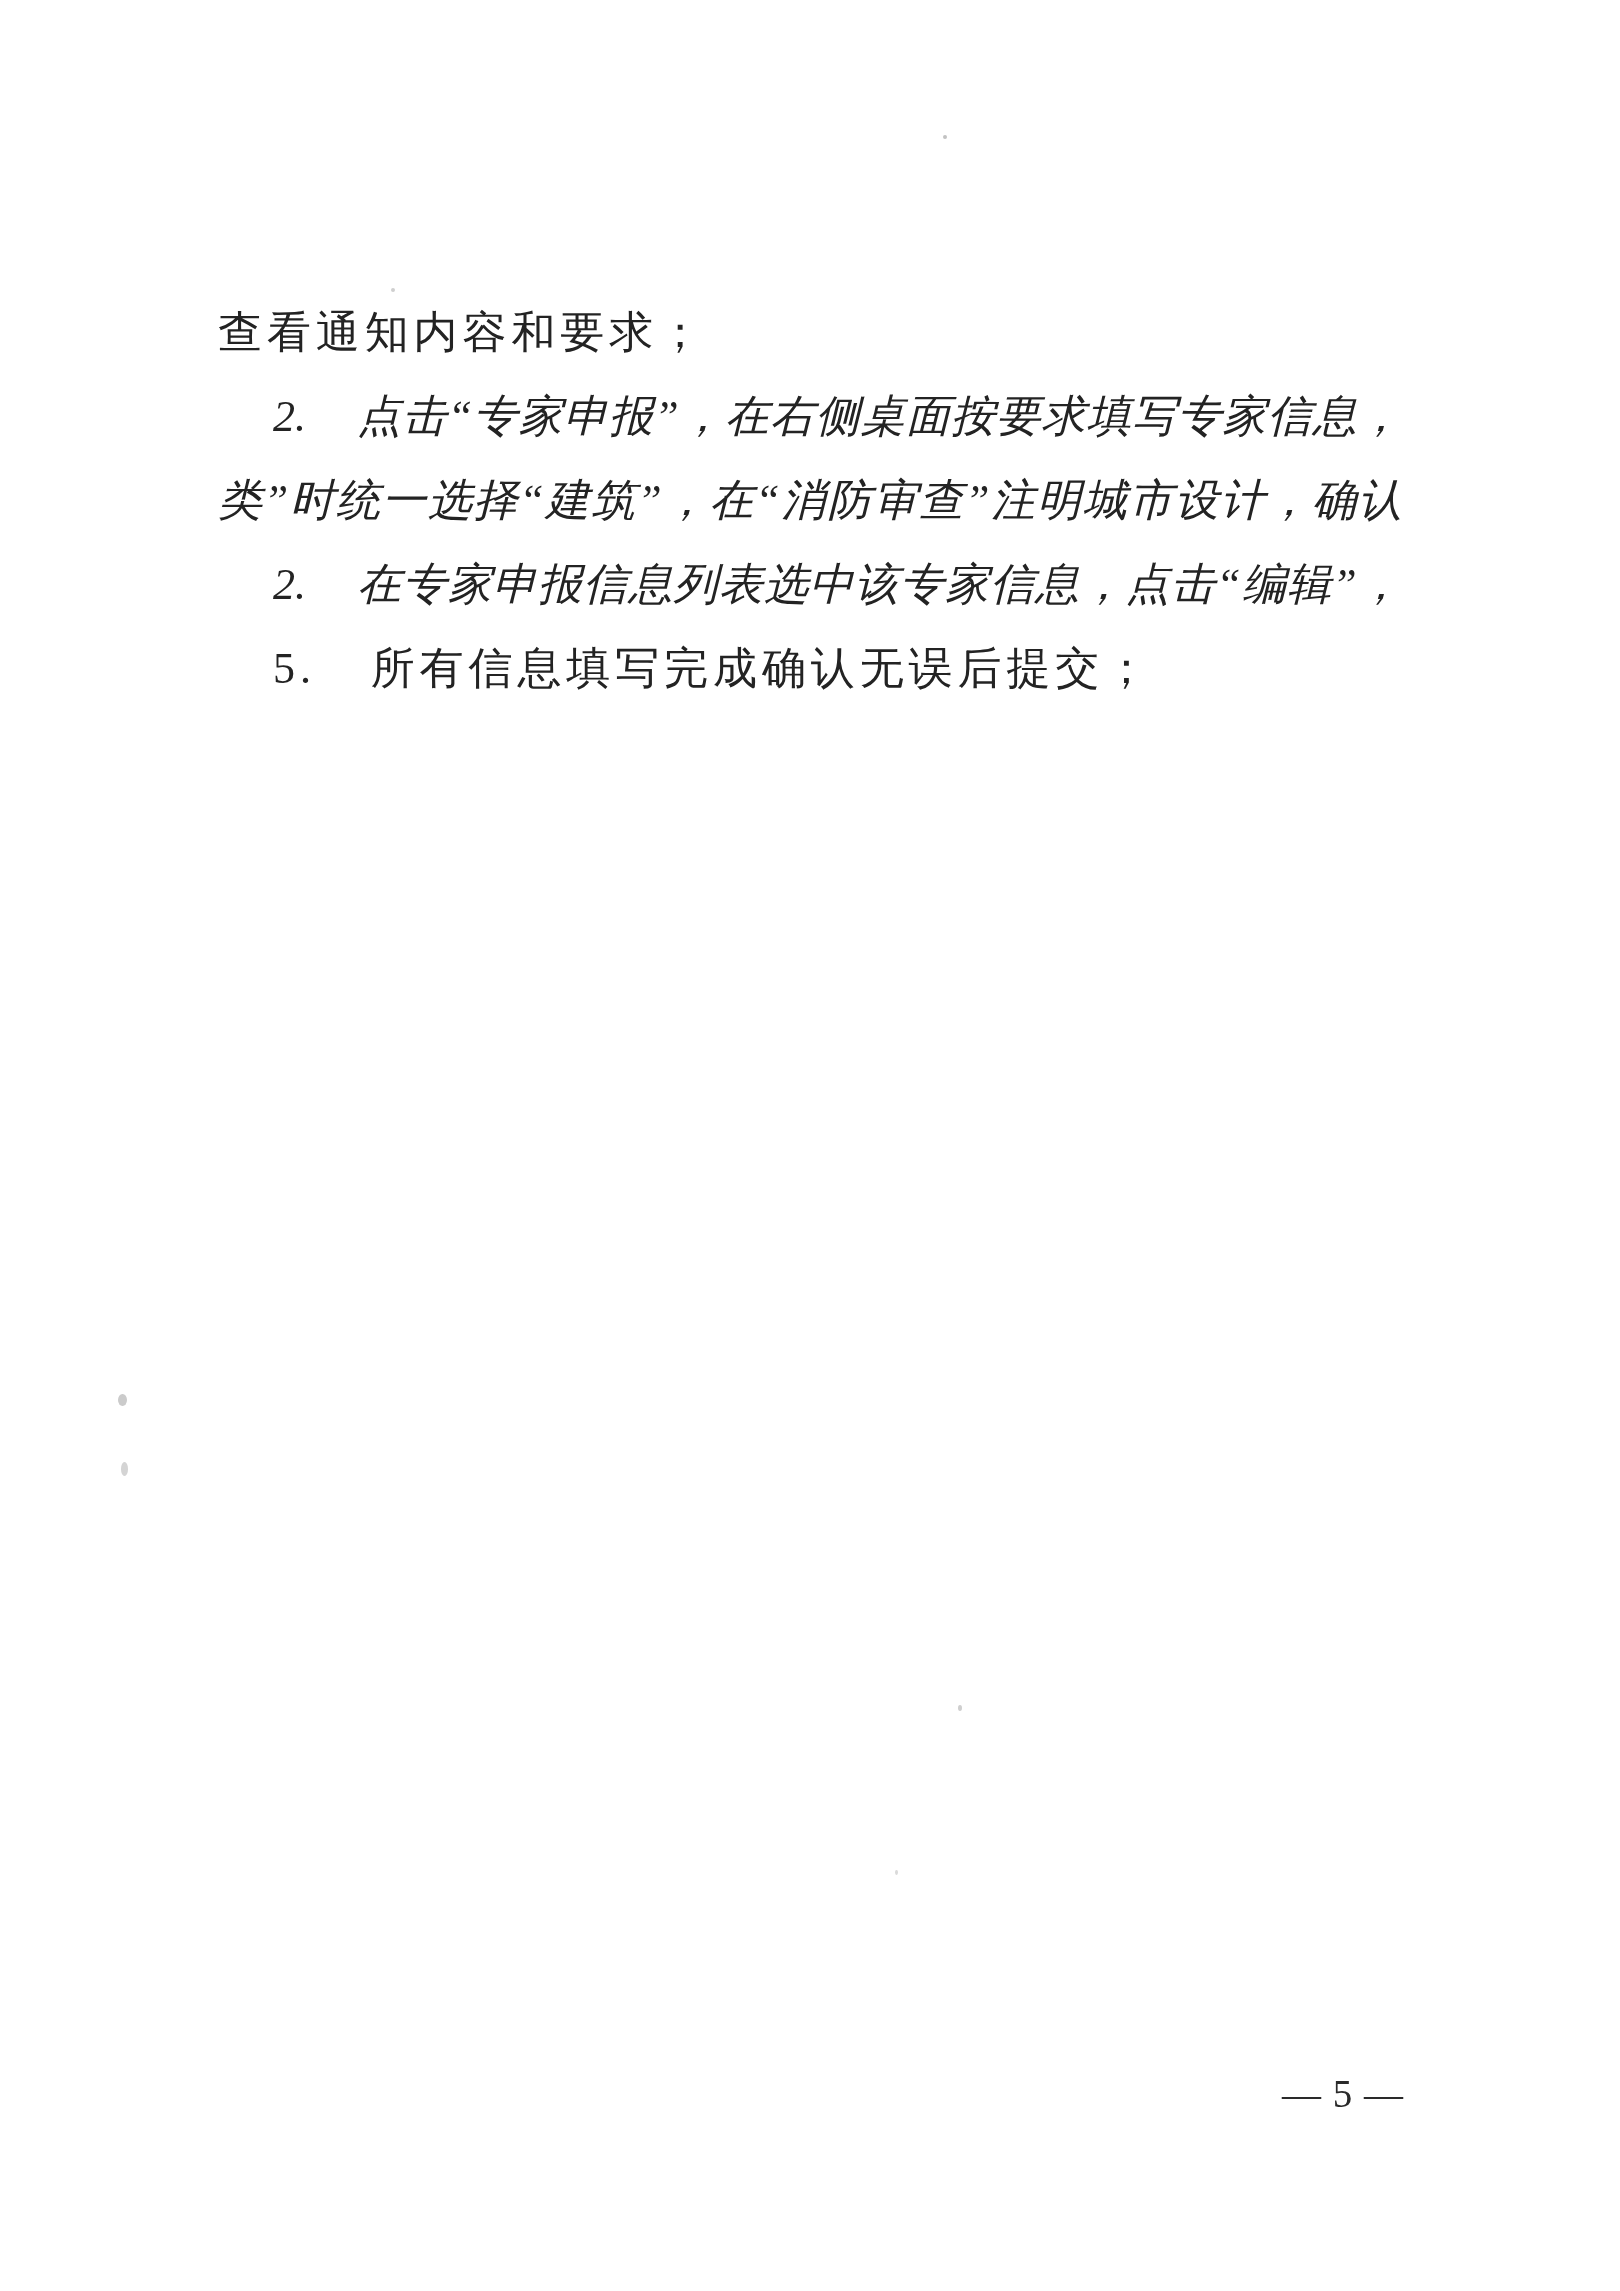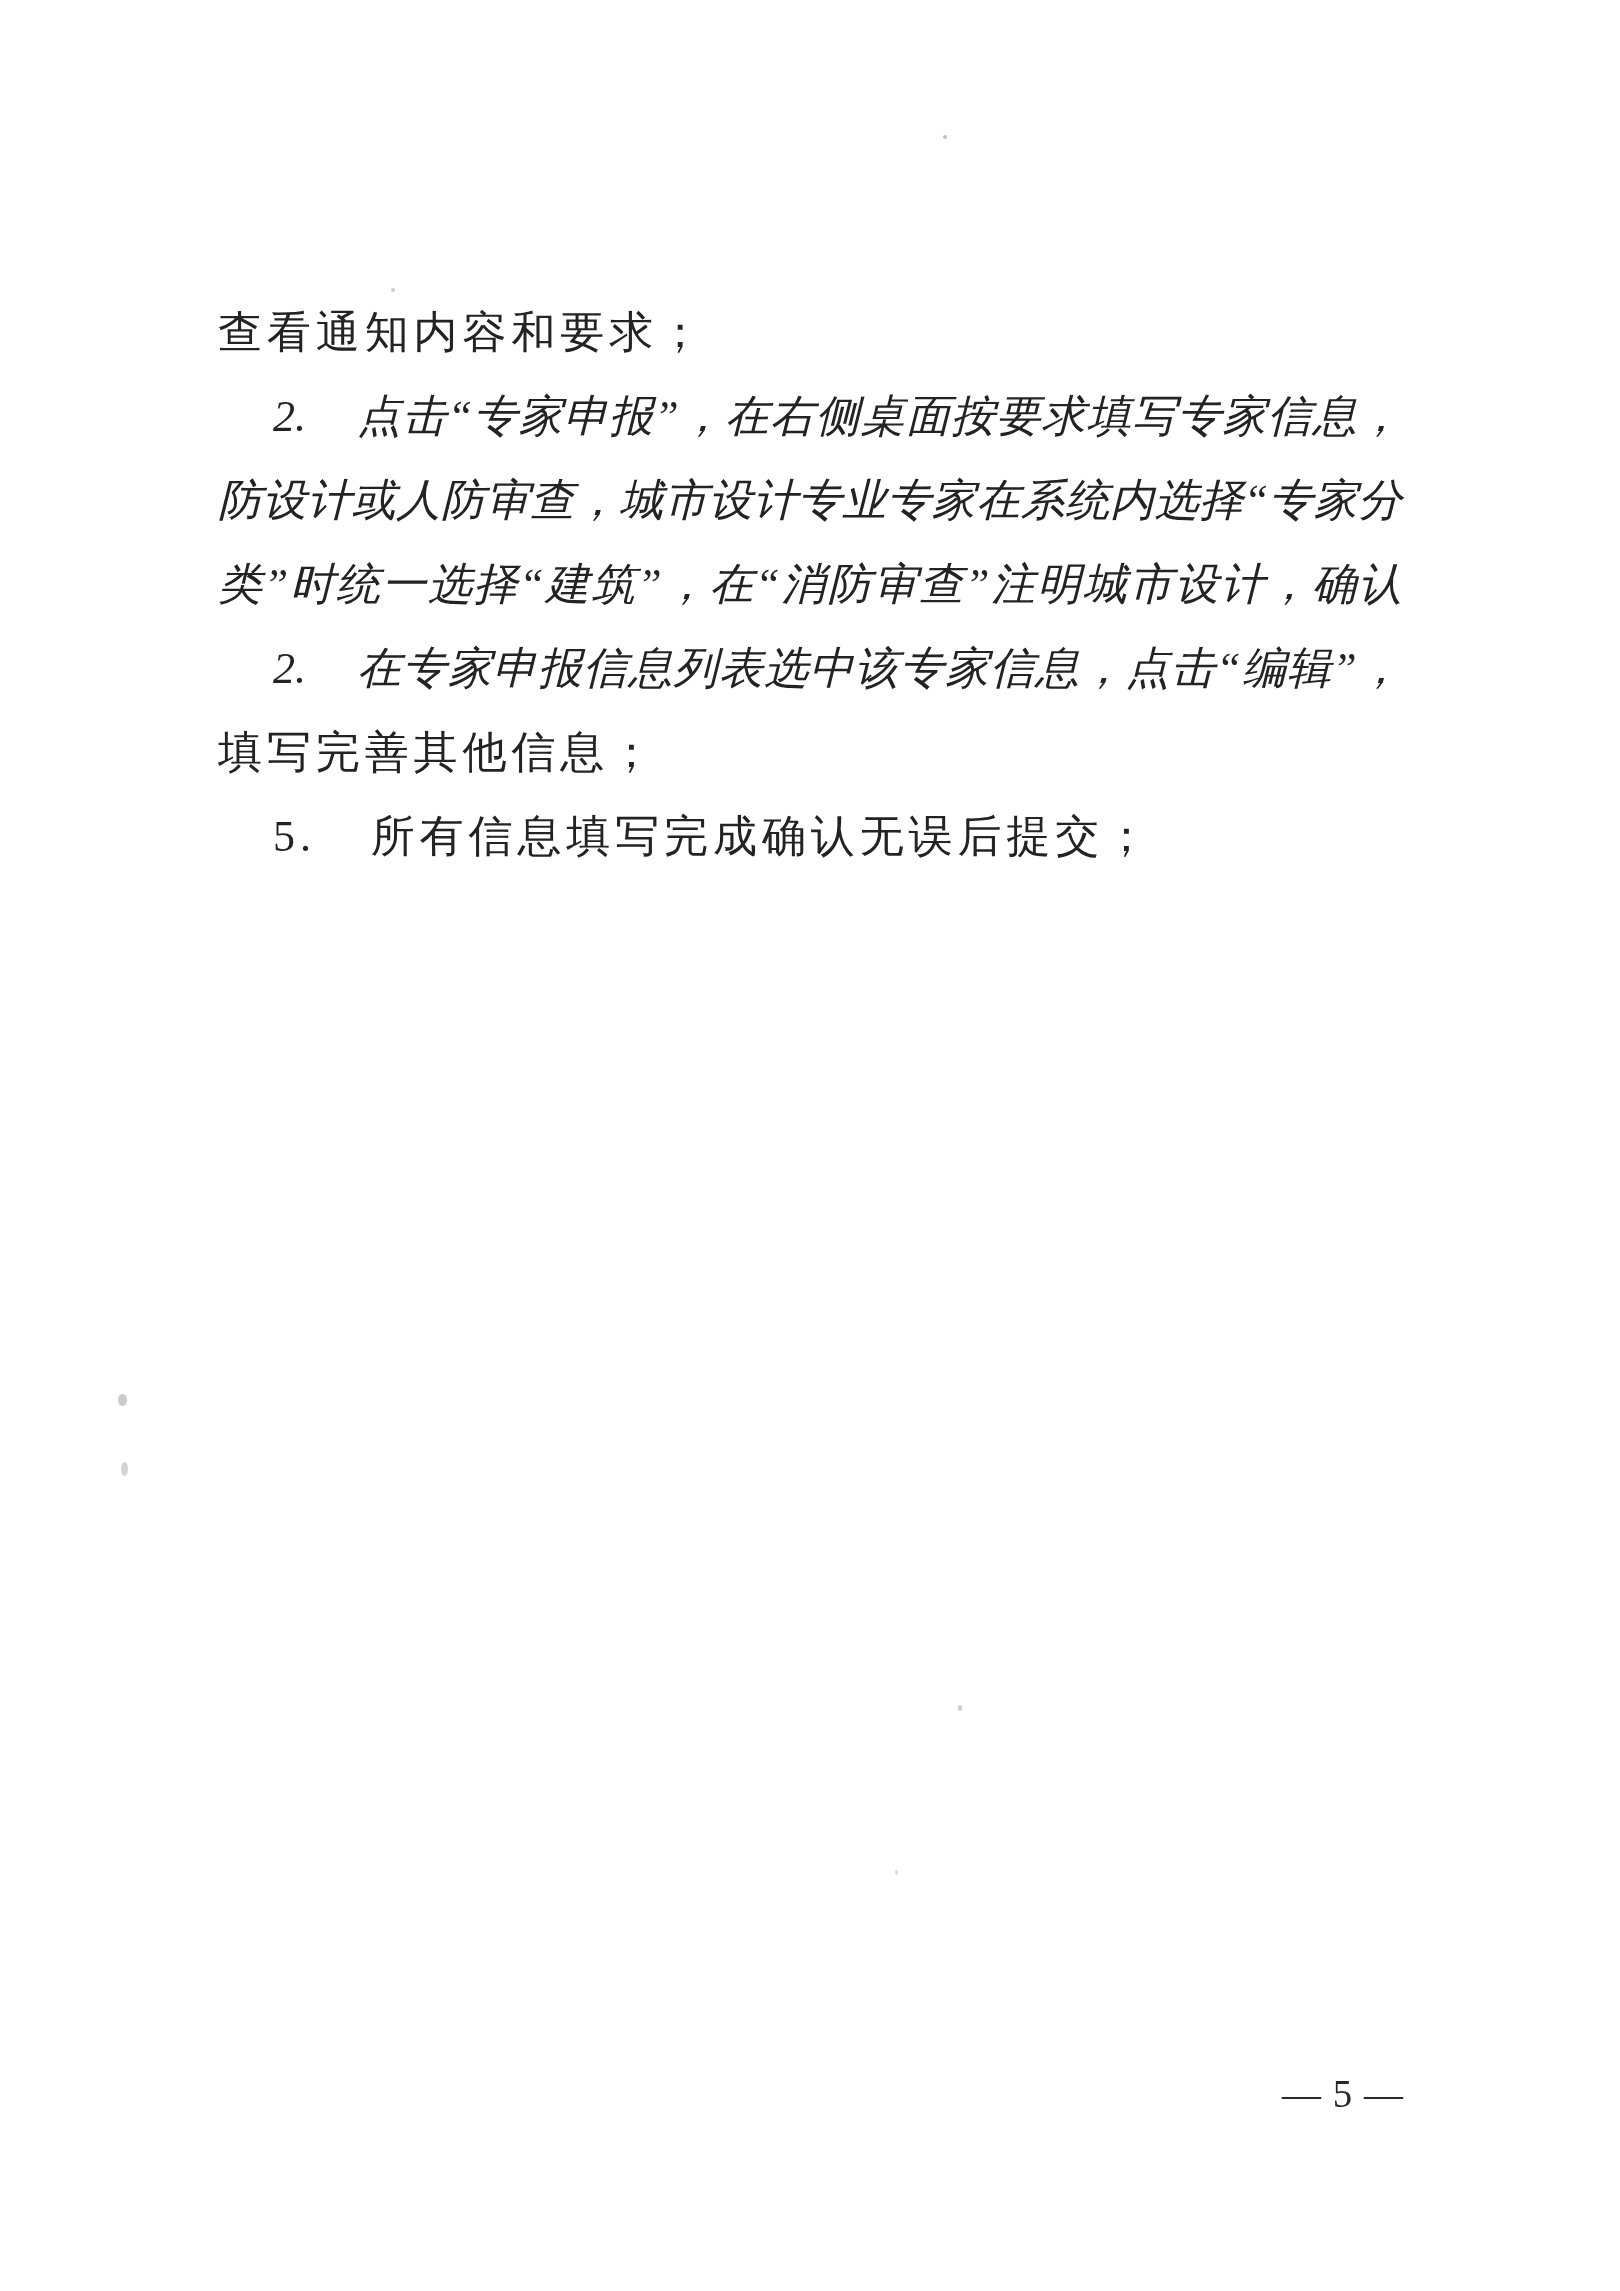--- a/index.html
+++ b/index.html
@@ -60,24 +60,22 @@
   }
 </style>
 </head>
 <body>
 
 <div class="page">
 
   <main class="text-block">
     <p class="line">查看通知内容和要求；</p>
     <p class="line indent justify">2. 点击“专家申报”，在右侧桌面按要求填写专家信息，</p>
-    <p class="line justify">防设计或人防审查，城市设计专业专家在系统内选择“专家分</p>
     <p class="line justify">类”时统一选择“建筑”，在“消防审查”注明城市设计，确认</p>
     <p class="line indent justify">2. 在专家申报信息列表选中该专家信息，点击“编辑”，</p>
-    <p class="line">填写完善其他信息；</p>
     <p class="line indent">5. 所有信息填写完成确认无误后提交；</p>
   </main>
 
   <div class="page-number">— 5 —</div>
 
   <div class="speck" style="left:943px; top:135px; width:3.9px; height:3.9px;"></div>
   <div class="speck" style="left:391px; top:288px; width:3.9px; height:3.9px; background:#cfcfcf;"></div>
   <div class="speck" style="left:118px; top:1394px; width:8.8px; height:11.8px; background:#cbcbcb;"></div>
   <div class="speck" style="left:121px; top:1462px; width:6.9px; height:13.7px; background:#d4d4d4;"></div>
   <div class="speck" style="left:958px; top:1705px; width:3.9px; height:5.9px; background:#cfcfcf;"></div>

